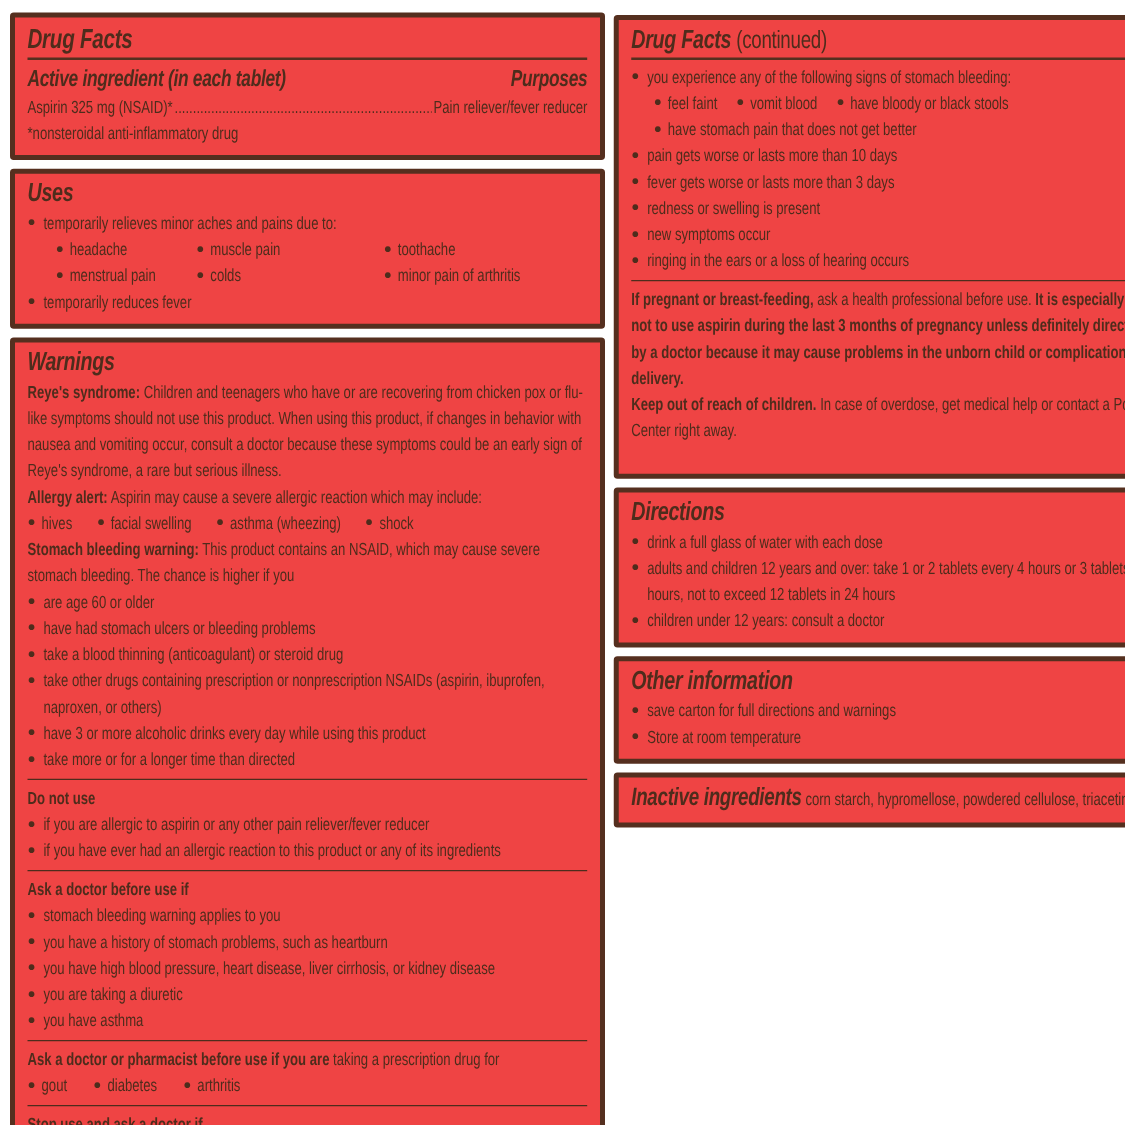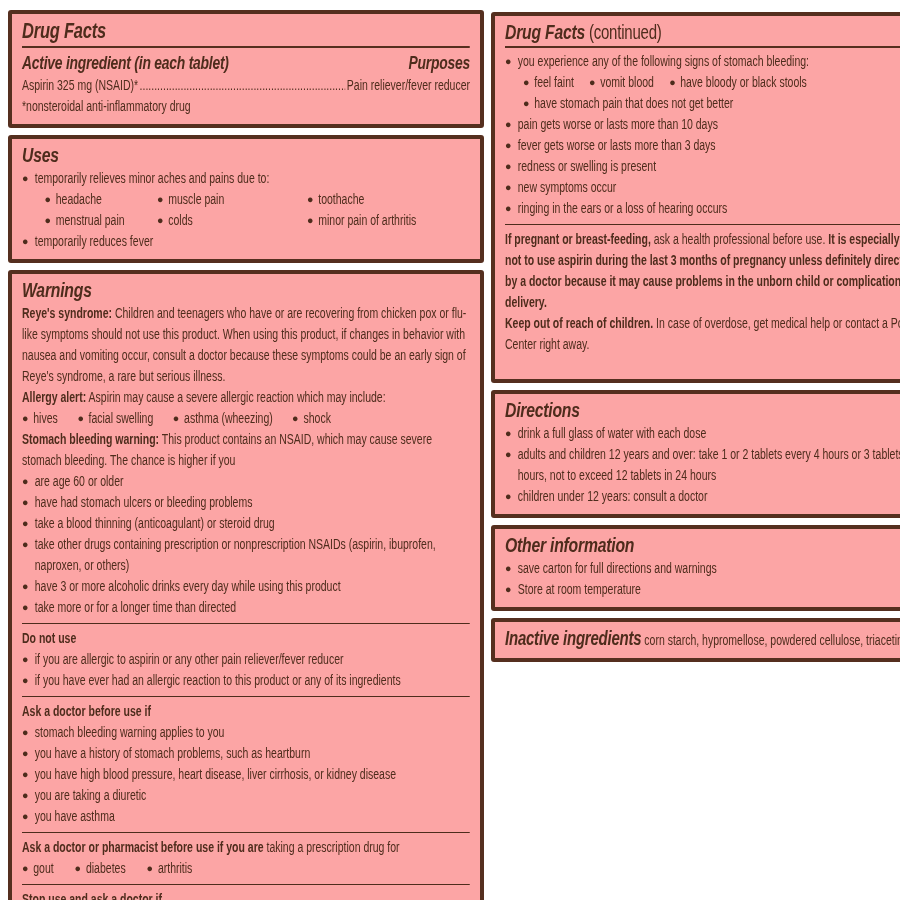--- a/index.html
+++ b/index.html
@@ -14,21 +14,21 @@
     position:relative;
     font-size:14px;
     line-height:21px;
   }
   .col{position:absolute;}
   .col-left{left:8px;top:10px;width:476px;}
   .col-right{left:491px;top:12px;width:490px;}
   .box{
     border:4px solid var(--brown);
     border-radius:3px;
-    background:#fca5a5;
+    background:#ef4444;
     padding:3px 10px 7px 10px;
     margin-bottom:7px;
     position:relative;
     overflow:hidden;
   }
   
   .inner{
     transform:scaleX(0.75);
     transform-origin:0 0;
     width:133.33%;

